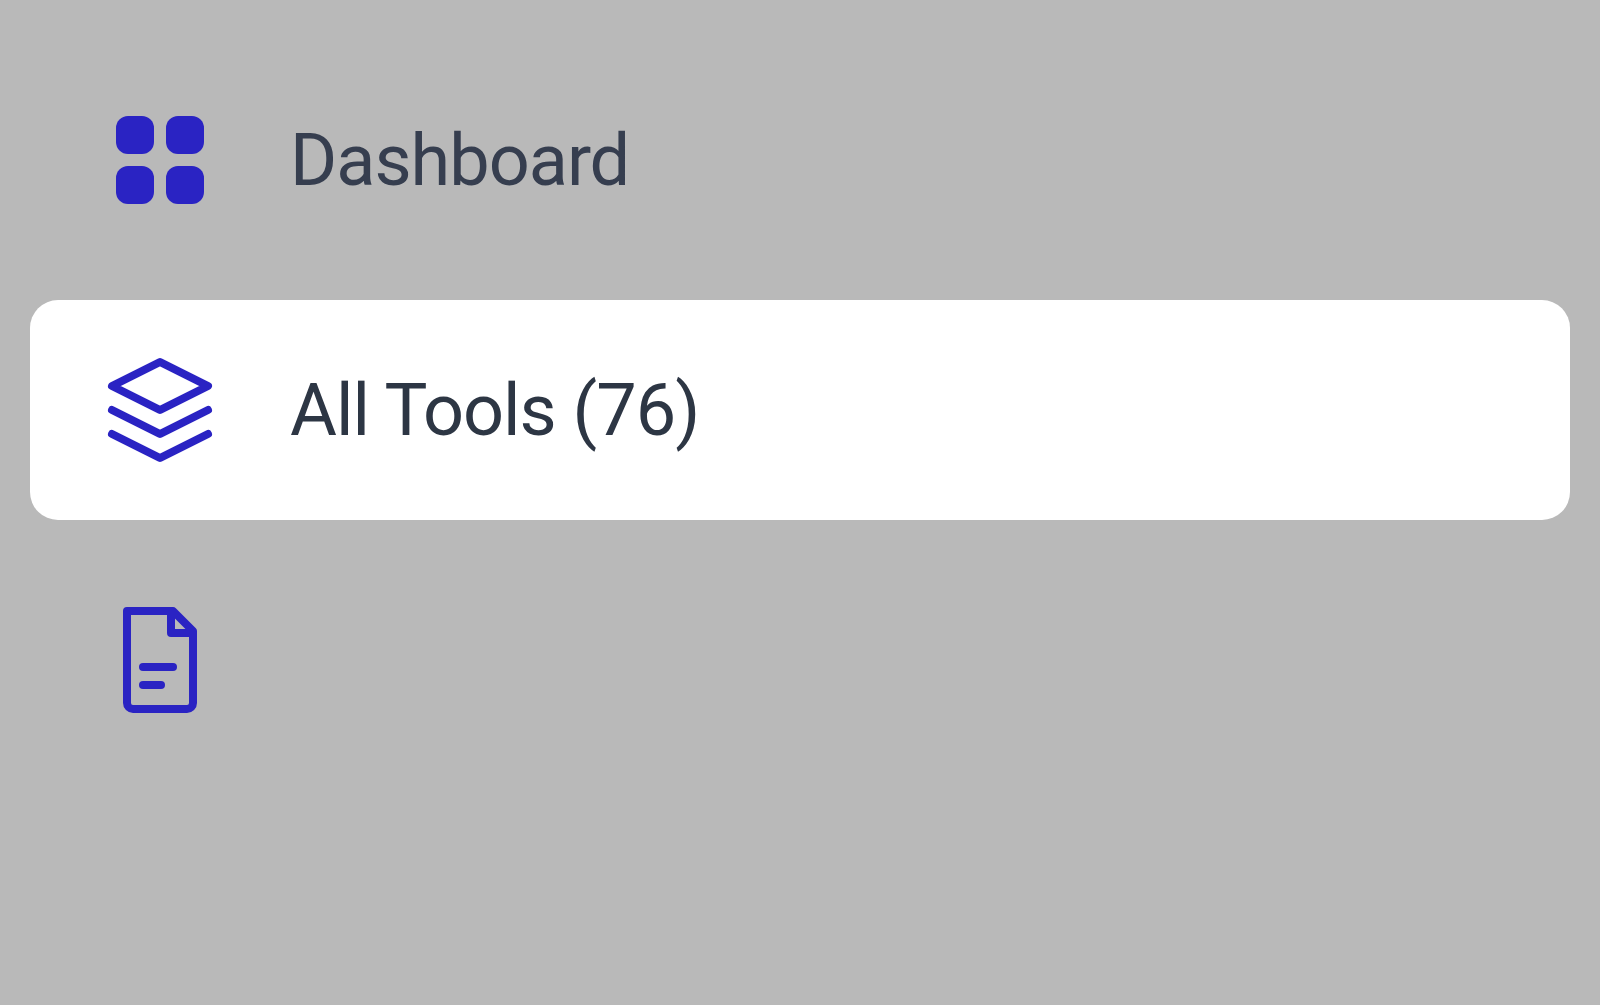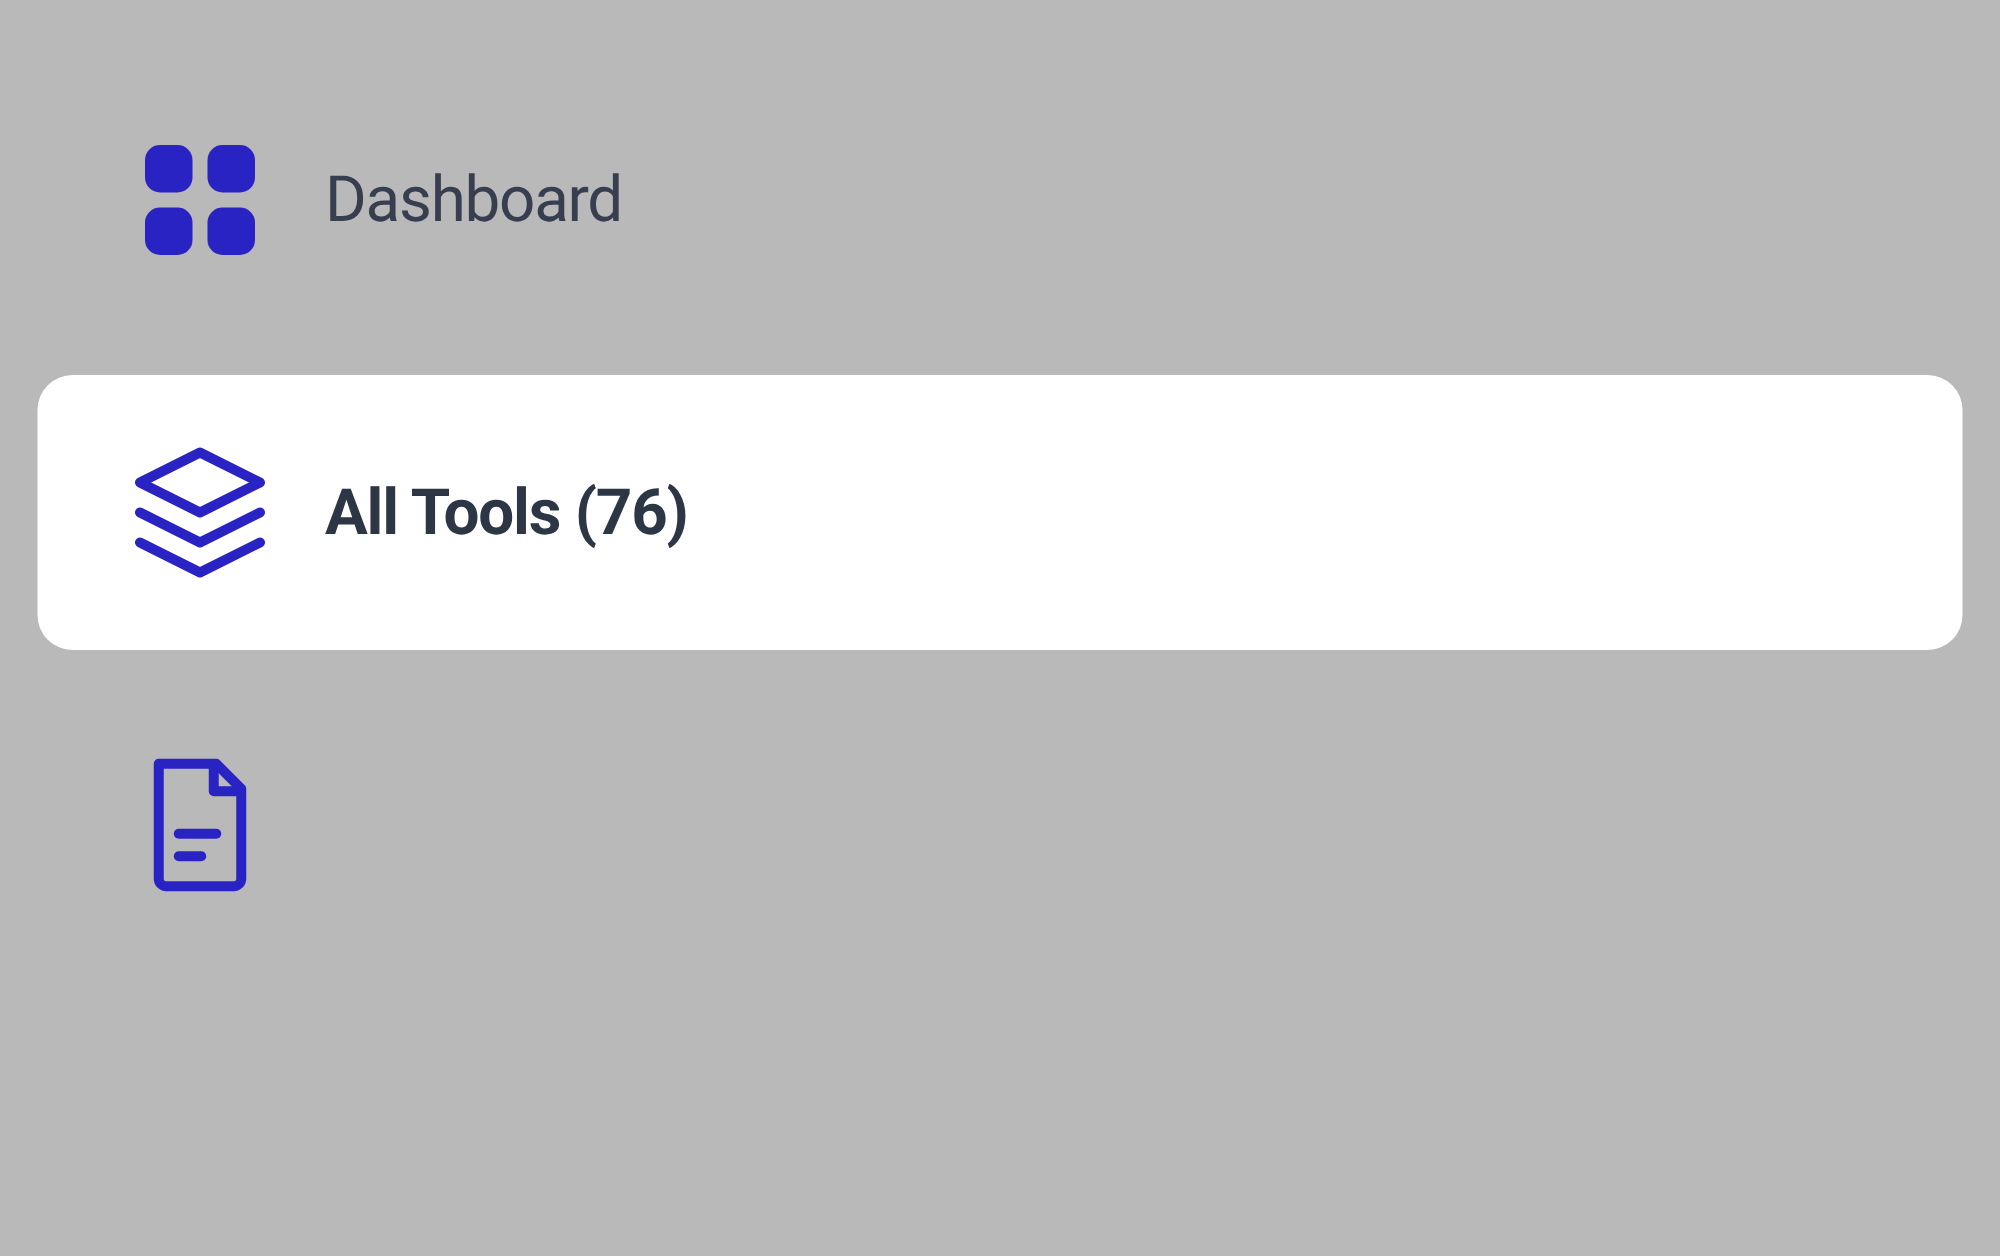--- a/index.html
+++ b/index.html
@@ -27,27 +27,27 @@
     }
     .icon-wrap {
       width: 120px;
       height: 120px;
       display: flex;
       align-items: center;
       justify-content: center;
       flex-shrink: 0;
     }
     .nav-label {
-      margin-left: 40px;
-      font-size: 51px;
+      margin-left: 70px;
+      font-size: 72px;
       color: #363e4f;
       letter-spacing: -1px;
     }
     .nav-item.active .nav-label {
-      font-weight: 700;
+      font-weight: 400;
       color: #2d3644;
     }
     svg {
       display: block;
     }
   </style>
 </head>
 <body>
 
 <nav>

